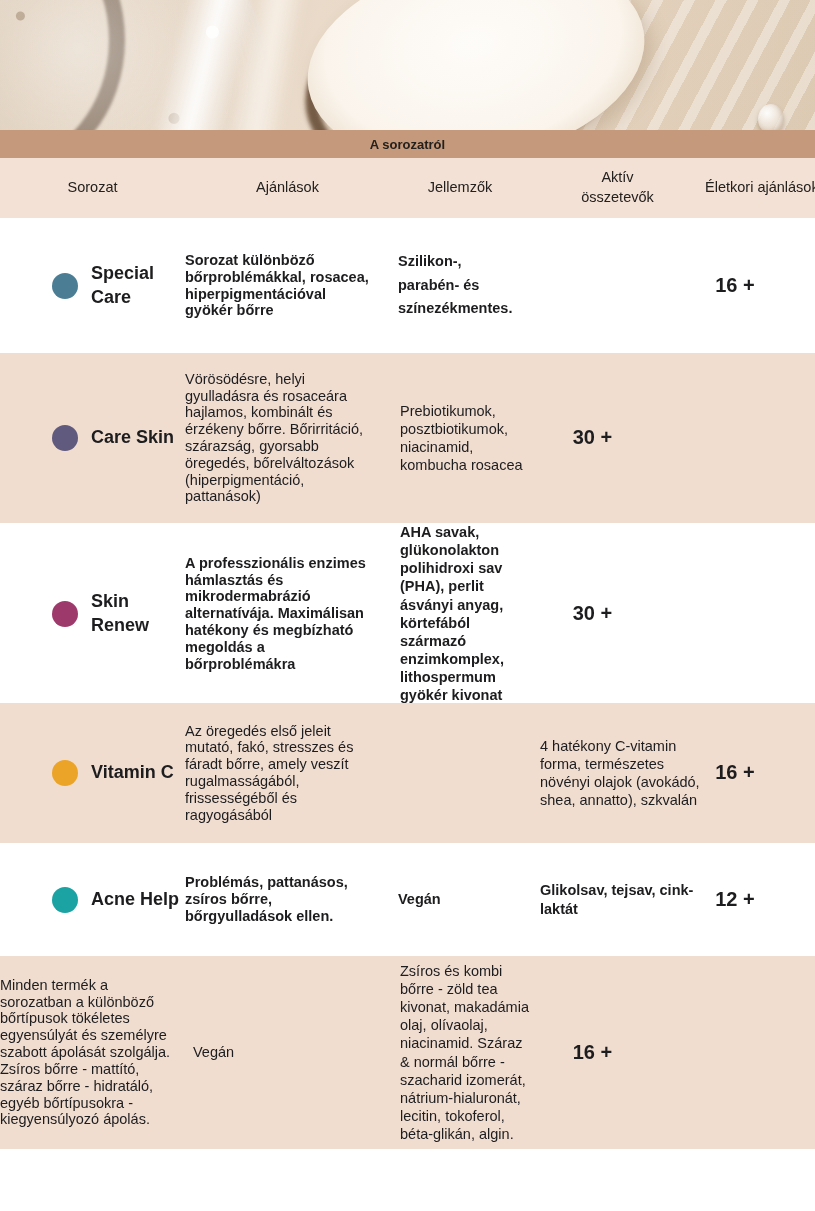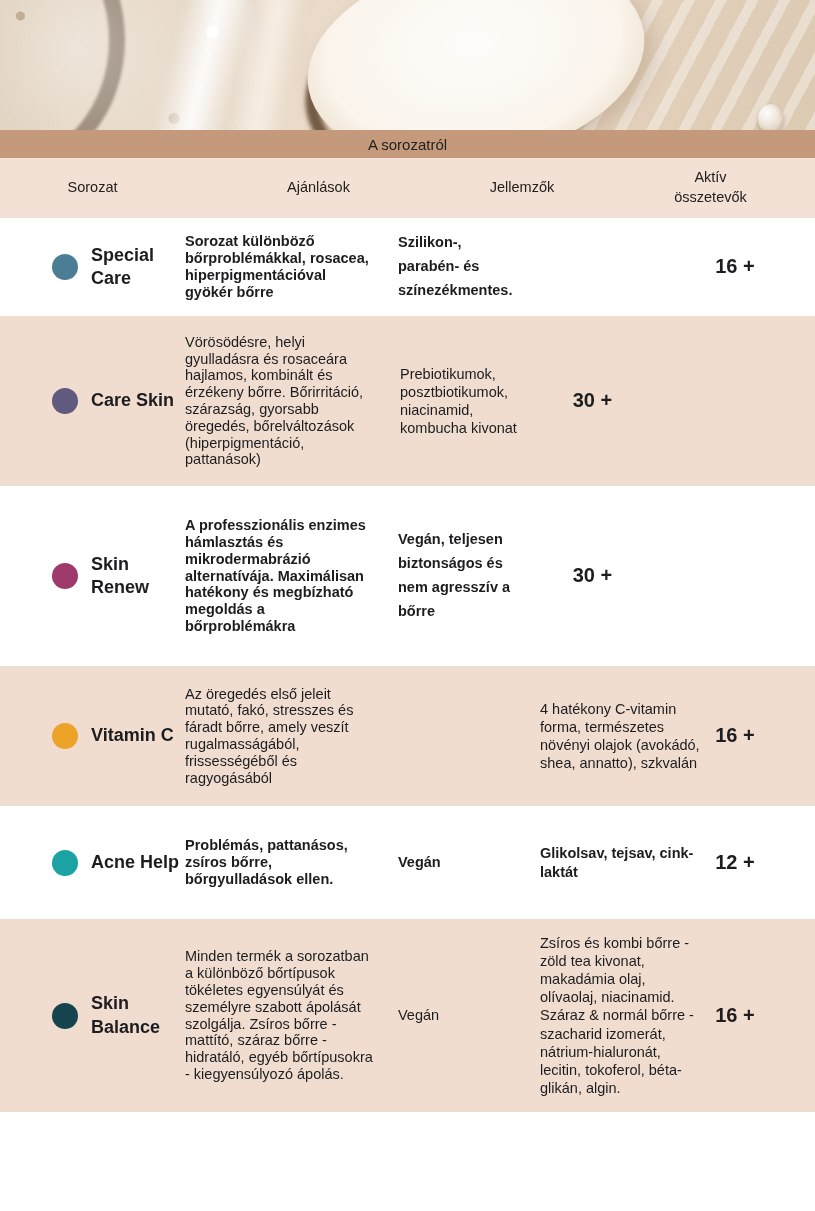--- a/index.html
+++ b/index.html
@@ -36,25 +36,25 @@
   .hero-cream { position:absolute; left:306px; top:-40px; width:340px; height:200px; border-radius:50%;
           background:radial-gradient(ellipse at 50% 42%, #fefcf9 0%, #faf4ec 62%, #f1e6d7 74%, rgba(240,228,213,0) 76%);
           transform:rotate(-10deg);
           box-shadow: 6px 10px 18px rgba(140,110,80,.25); }
   .hero-drop { position:absolute; left:758px; top:104px; width:26px; height:30px; border-radius:50%;
           background:radial-gradient(circle at 35% 30%, rgba(255,255,255,.95), rgba(210,188,162,.35));
           box-shadow: 0 3px 4px rgba(120,95,70,.35), inset -2px -2px 4px rgba(140,110,80,.3); }
 
   
   .banner { width:815px; height:28px; background:#c59a7c; display:flex; align-items:center; justify-content:center; }
-  .banner-title { font-size:15px; font-weight:normal; color:#23201e; }
+  .banner-title { font-size:13px; font-weight:bold; color:#23201e; }
 
   
   .grid-cols { display:grid; grid-template-columns:185px 205px 140px 175px 110px; }
-  .thead { width:815px; height:60px; background:#f3e1d5; align-items:center;gap:31px; }
+  .thead { width:815px; height:60px; background:#f3e1d5; align-items:center; }
   .hcell { font-size:14.5px; text-align:center; line-height:1.35; color:#23201e; }
   .hcell-aktiv { white-space:pre-line; }
   .hcell-age { white-space:nowrap; padding-right:50px; }
 
   .row { width:815px; align-items:center; }
   .row:nth-child(odd) { background:#ffffff; }
   .row:nth-child(even) { background:#f0ddd0; }
   .row:nth-child(odd) .cell-body { font-weight:bold; }
 
   .cell { font-size:14.5px; line-height:1.16; }
@@ -94,48 +94,48 @@
     <div class="hcell">Sorozat</div>
     <div class="hcell">Ajánlások</div>
     <div class="hcell">Jellemzők</div>
     <div class="hcell hcell-aktiv">Aktív
 összetevők</div>
     <div class="hcell hcell-age">Életkori ajánlások</div>
   </div>
 
   <div class="tbody">
 
-    <div class="row grid-cols" style="height:98px">
+    <div class="row grid-cols" style="height:135px">
       <div class="cell cell-series">
         <span class="dot" style="background-color: rgb(75, 126, 149);"></span>
         <span class="series-name">Special Care</span>
       </div>
       <div class="cell cell-body cell-rec">Sorozat különböző bőrproblémákkal, rosacea, hiperpigmentációval gyökér bőrre</div>
       <div class="cell cell-body cell-feat">Szilikon-, parabén- és színezékmentes.</div>
       <div class="cell cell-body cell-act"></div>
       <div class="cell cell-age">16 +</div>
     </div>
 
     <div class="row grid-cols" style="height:170px">
       <div class="cell cell-series">
         <span class="dot" style="background-color: rgb(95, 90, 126);"></span>
         <span class="series-name">Care Skin</span>
       </div>
       <div class="cell cell-body cell-rec">Vörösödésre, helyi gyulladásra és rosaceára hajlamos, kombinált és érzékeny bőrre. Bőrirritáció, szárazság, gyorsabb öregedés, bőrelváltozások (hiperpigmentáció, pattanások)</div>
-      <div class="cell cell-body cell-act">Prebiotikumok, posztbiotikumok, niacinamid, kombucha kivonat</div>
+      <div class="cell cell-body cell-act">Prebiotikumok, posztbiotikumok, niacinamid, kombucha rosacea</div>
       <div class="cell cell-age">30 +</div>
     </div>
 
     <div class="row grid-cols" style="height:180px">
       <div class="cell cell-series">
         <span class="dot" style="background-color: rgb(158, 58, 107);"></span>
         <span class="series-name">Skin Renew</span>
       </div>
       <div class="cell cell-body cell-rec">A professzionális enzimes hámlasztás és mikrodermabrázió alternatívája. Maximálisan hatékony és megbízható megoldás a bőrproblémákra</div>
-      <div class="cell cell-body cell-feat">Vegán, teljesen biztonságos és nem agresszív a bőrre</div>
+      <div class="cell cell-body cell-act">AHA savak, glükonolakton polihidroxi sav (PHA), perlit ásványi anyag, körtefából származó enzimkomplex, lithospermum gyökér kivonat</div>
       <div class="cell cell-age">30 +</div>
     </div>
 
     <div class="row grid-cols" style="height:140px">
       <div class="cell cell-series">
         <span class="dot" style="background-color: rgb(235, 164, 39);"></span>
         <span class="series-name">Vitamin C</span>
       </div>
       <div class="cell cell-body cell-rec">Az öregedés első jeleit mutató, fakó, stresszes és fáradt bőrre, amely veszít rugalmasságából, frissességéből és ragyogásából</div>
       <div class="cell cell-body cell-feat"></div>
@@ -148,24 +148,20 @@
         <span class="dot" style="background-color: rgb(27, 163, 163);"></span>
         <span class="series-name">Acne Help</span>
       </div>
       <div class="cell cell-body cell-rec">Problémás, pattanásos, zsíros bőrre, bőrgyulladások ellen.</div>
       <div class="cell cell-body cell-feat">Vegán</div>
       <div class="cell cell-body cell-act">Glikolsav, tejsav, cink-laktát</div>
       <div class="cell cell-age">12 +</div>
     </div>
 
     <div class="row grid-cols" style="height:193px">
-      <div class="cell cell-series">
-        <span class="dot" style="background-color: rgb(21, 68, 78);"></span>
-        <span class="series-name">Skin Balance</span>
-      </div>
       <div class="cell cell-body cell-rec">Minden termék a sorozatban a különböző bőrtípusok tökéletes egyensúlyát és személyre szabott ápolását szolgálja. Zsíros bőrre - mattító, száraz bőrre - hidratáló, egyéb bőrtípusokra - kiegyensúlyozó ápolás.</div>
       <div class="cell cell-body cell-feat">Vegán</div>
       <div class="cell cell-body cell-act">Zsíros és kombi bőrre - zöld tea kivonat, makadámia olaj, olívaolaj, niacinamid. Száraz &amp; normál bőrre - szacharid izomerát, nátrium-hialuronát, lecitin, tokoferol, béta-glikán, algin.</div>
       <div class="cell cell-age">16 +</div>
     </div>
 
   </div>
 
 
 </div>

